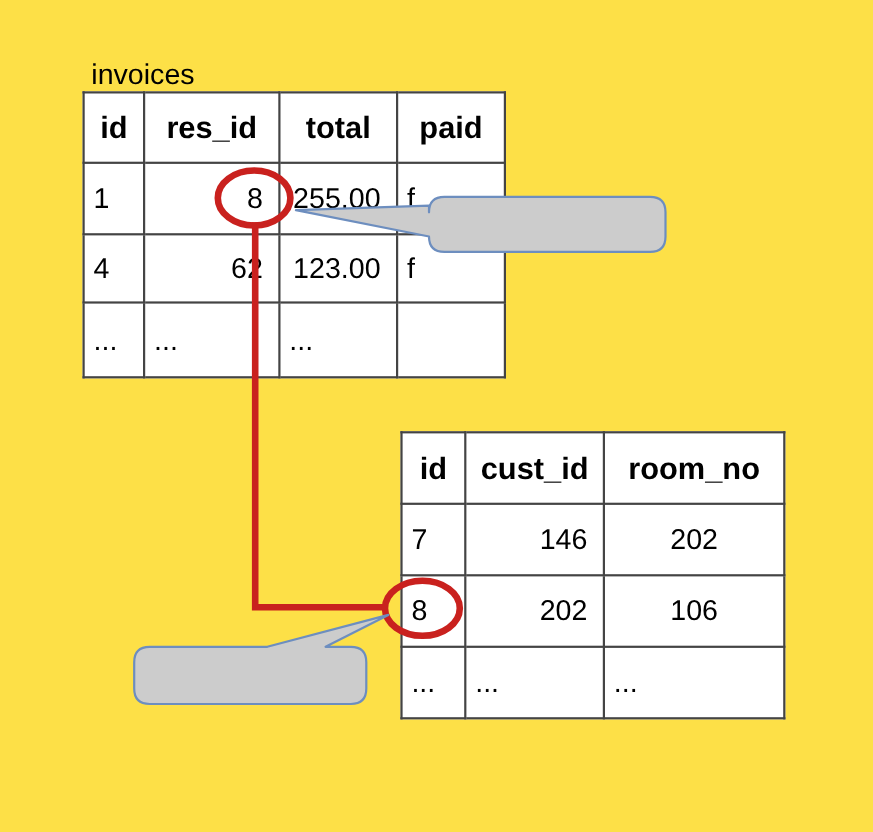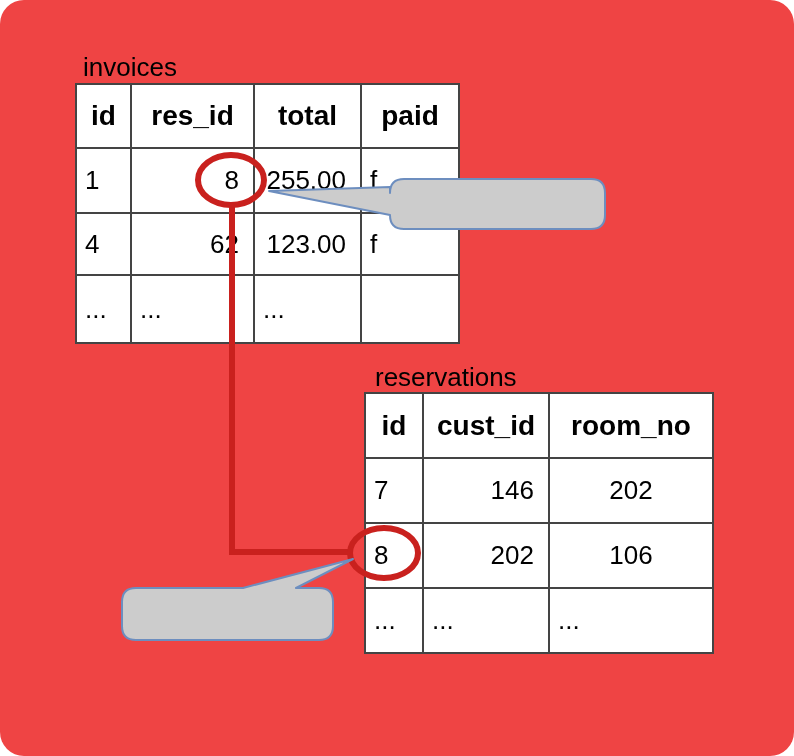--- a/index.html
+++ b/index.html
@@ -4,25 +4,24 @@
 <style>
   html, body {
     margin: 0;
     padding: 0;
     background: #ffffff;
   }
   .canvas {
     position: relative;
     width: 794px;
     height: 756px;
-    background: #ef4444;
+    background: #fde047;
     overflow: hidden;
     font-family: "Liberation Sans", sans-serif;
     color: #000000;
-    border-radius: 24px;
   }
   .tbl-title {
     position: absolute;
     font-size: 26px;
     line-height: 28px;
     color: #000000;
     white-space: nowrap;
   }
   table.dbtable {
     position: absolute;
@@ -100,21 +99,20 @@
     </tr>
     <tr style="height:68px">
       <td class="al">...</td>
       <td class="al">...</td>
       <td class="al">...</td>
       <td class="al"></td>
     </tr>
   </tbody>
     </table>
 
-  <div class="tbl-title" style="left:375px; top:363px;">reservations</div>
 
   <table class="dbtable" style="left:364px; top:392px; width:348px;">
     <colgroup>
       <col style="width:58px">
         <col style="width:126px">
         <col style="width:164px">
     </colgroup>
     <tbody>
         <tr style="height:65px">
       <th class="al">id</th>

